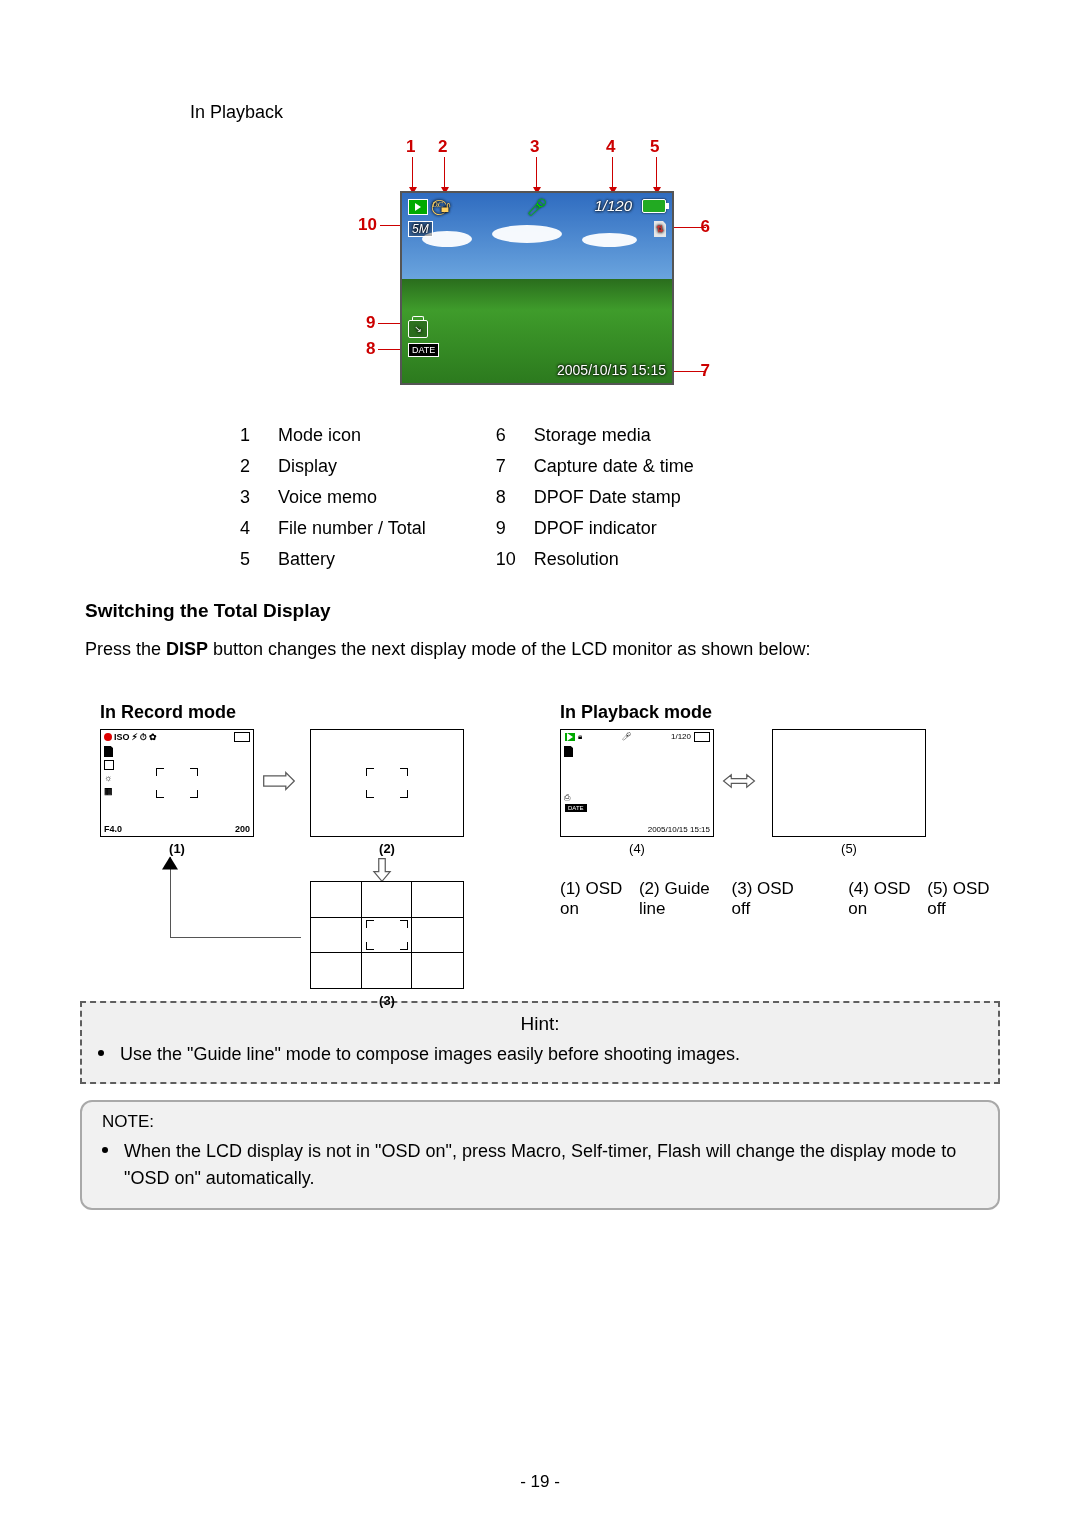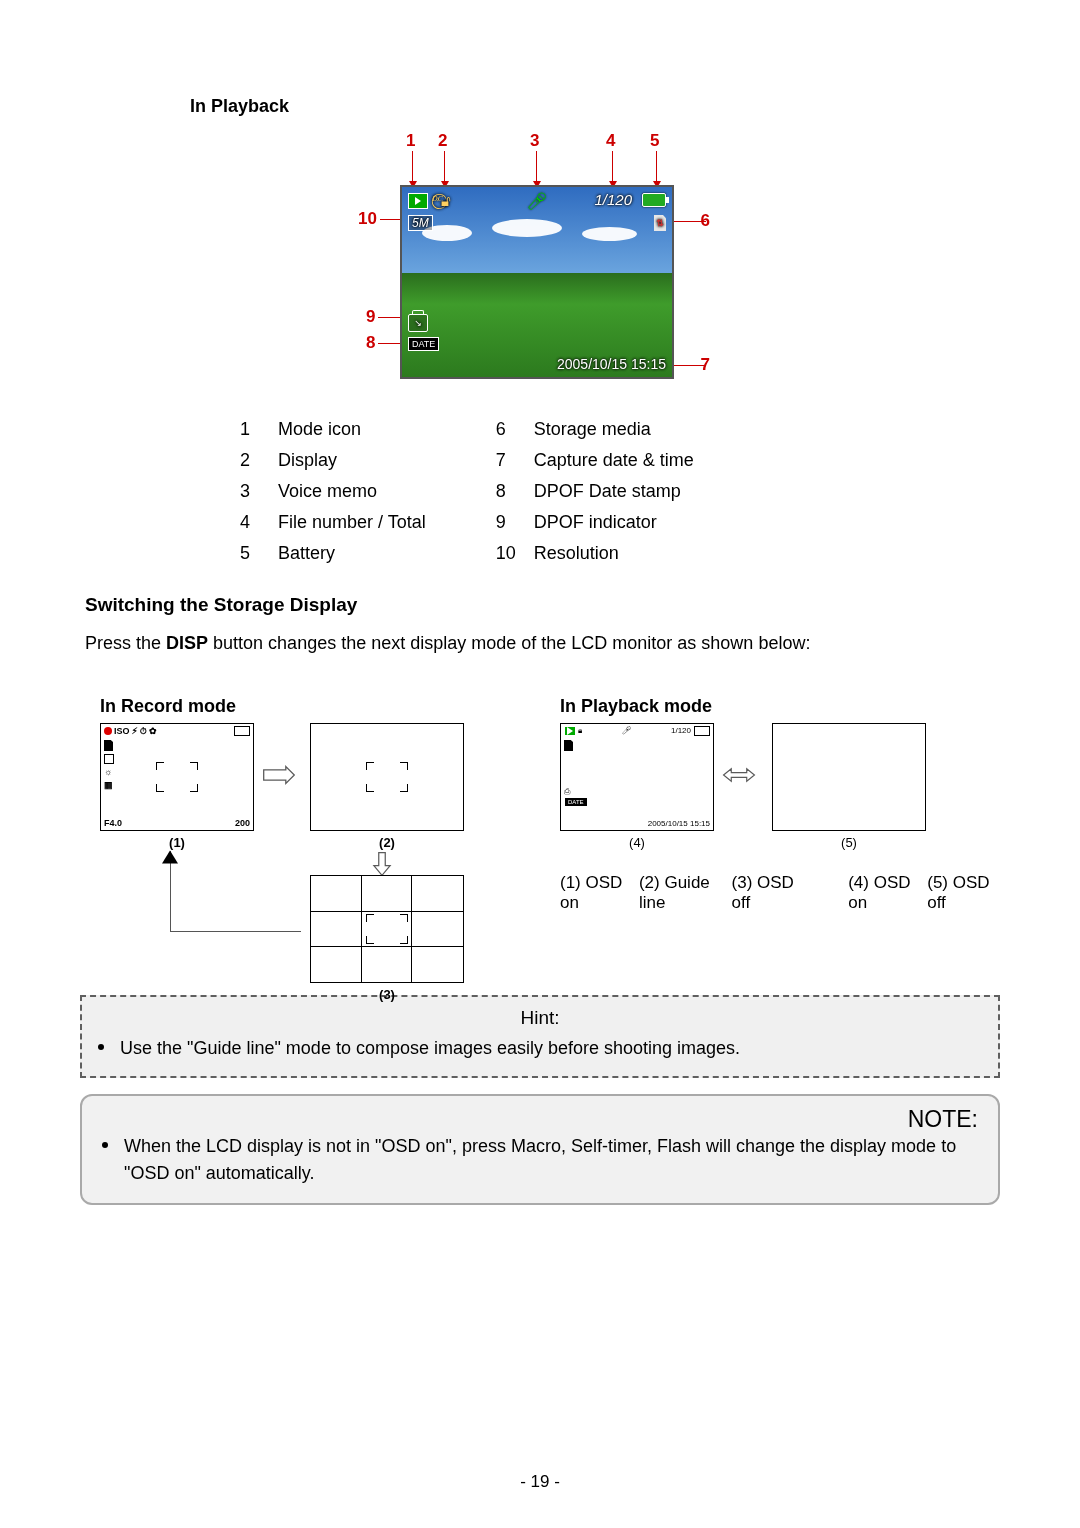--- a/index.html
+++ b/index.html
@@ -11,22 +11,22 @@
     font-size: 18px;
   }
   .page {
     width: 1080px;
     min-height: 1528px;
     box-sizing: border-box;
     padding: 90px 80px 40px 80px;
     position: relative;
   }
   .section-title {
-    font-weight: bold;
-    margin: 6px 0 18px 110px;
+    font-weight: normal;
+    margin: 12px 0 18px 110px;
   }
   .section-title2 {
     font-weight: bold;
     margin: 30px 0 14px 5px;
     font-size: 19px;
   }
   .body-text {
     margin: 0 0 26px 5px;
     line-height: 1.55;
   }
@@ -209,21 +209,21 @@
   .bullet-line { display:flex; gap: 16px; line-height:1.5; }
   .bullet-dot { width:6px; height:6px; background:#000; border-radius:50%; margin-top:9px; flex:0 0 auto; }
   
   .note-box {
     border: 2px solid #a9a9a9;
     border-radius: 12px;
     background: #f1f1f1;
     padding: 10px 20px 16px 20px;
     margin-bottom: 40px;
   }
-  .note-title { text-align:right; font-size:23px; }
+  .note-title { text-align:left; font-size:17px; margin-bottom: 6px; }
   .page-number { text-align:center; font-size:17px; position:absolute; bottom:36px; left:0; right:0;}
   
   .dot-red { width:8px;height:8px;background:#d00;border-radius:50%;display:inline-block;}
   .rec-badge{display:inline-block; border:1px solid #000; width:8px; height:8px;}
   .batt-mini{display:inline-block; width:14px; height:8px; border:1px solid #000;}
   .sd-mini{display:inline-block; width:9px; height:11px; background:#000; clip-path:polygon(0 0,75% 0,100% 20%,100% 100%,0 100%);}
   .pb-mini-top{position:absolute; top:2px; left:3px; right:3px; display:flex; justify-content:space-between; font-size:8px;}
   .pb-mini-mid{position:absolute; top:16px; left:3px; font-size:8px;}
   .pb-mini-bot{position:absolute; bottom:2px; right:3px; font-size:8px;}
   .arrow-right svg, .arrow-down svg, .arrow-bi svg { stroke:#5a5a5a; fill:none; stroke-width:1.5; }
@@ -326,21 +326,21 @@
         <div class="legend-lbl">Capture date &amp; time</div>
       <div class="legend-num">8</div>
         <div class="legend-lbl">DPOF Date stamp</div>
       <div class="legend-num">9</div>
         <div class="legend-lbl">DPOF indicator</div>
       <div class="legend-num">10</div>
         <div class="legend-lbl">Resolution</div>
     </div>
   </div>
 
-  <div class="section-title2">Switching the Storage Display</div>
+  <div class="section-title2">Switching the Total Display</div>
   <p class="body-text">
     <span>Press the </span><span class="bold">DISP</span><span> button changes the next display mode of the LCD monitor as shown below:</span>
   </p>
 
   <div class="modes-row">
 
     <div class="mode-col" style="flex:0 0 430px;">
       <div class="mode-title">In Record mode</div>
       <div class="mode-area" style="height:260px;font-weight:bold;">
 

